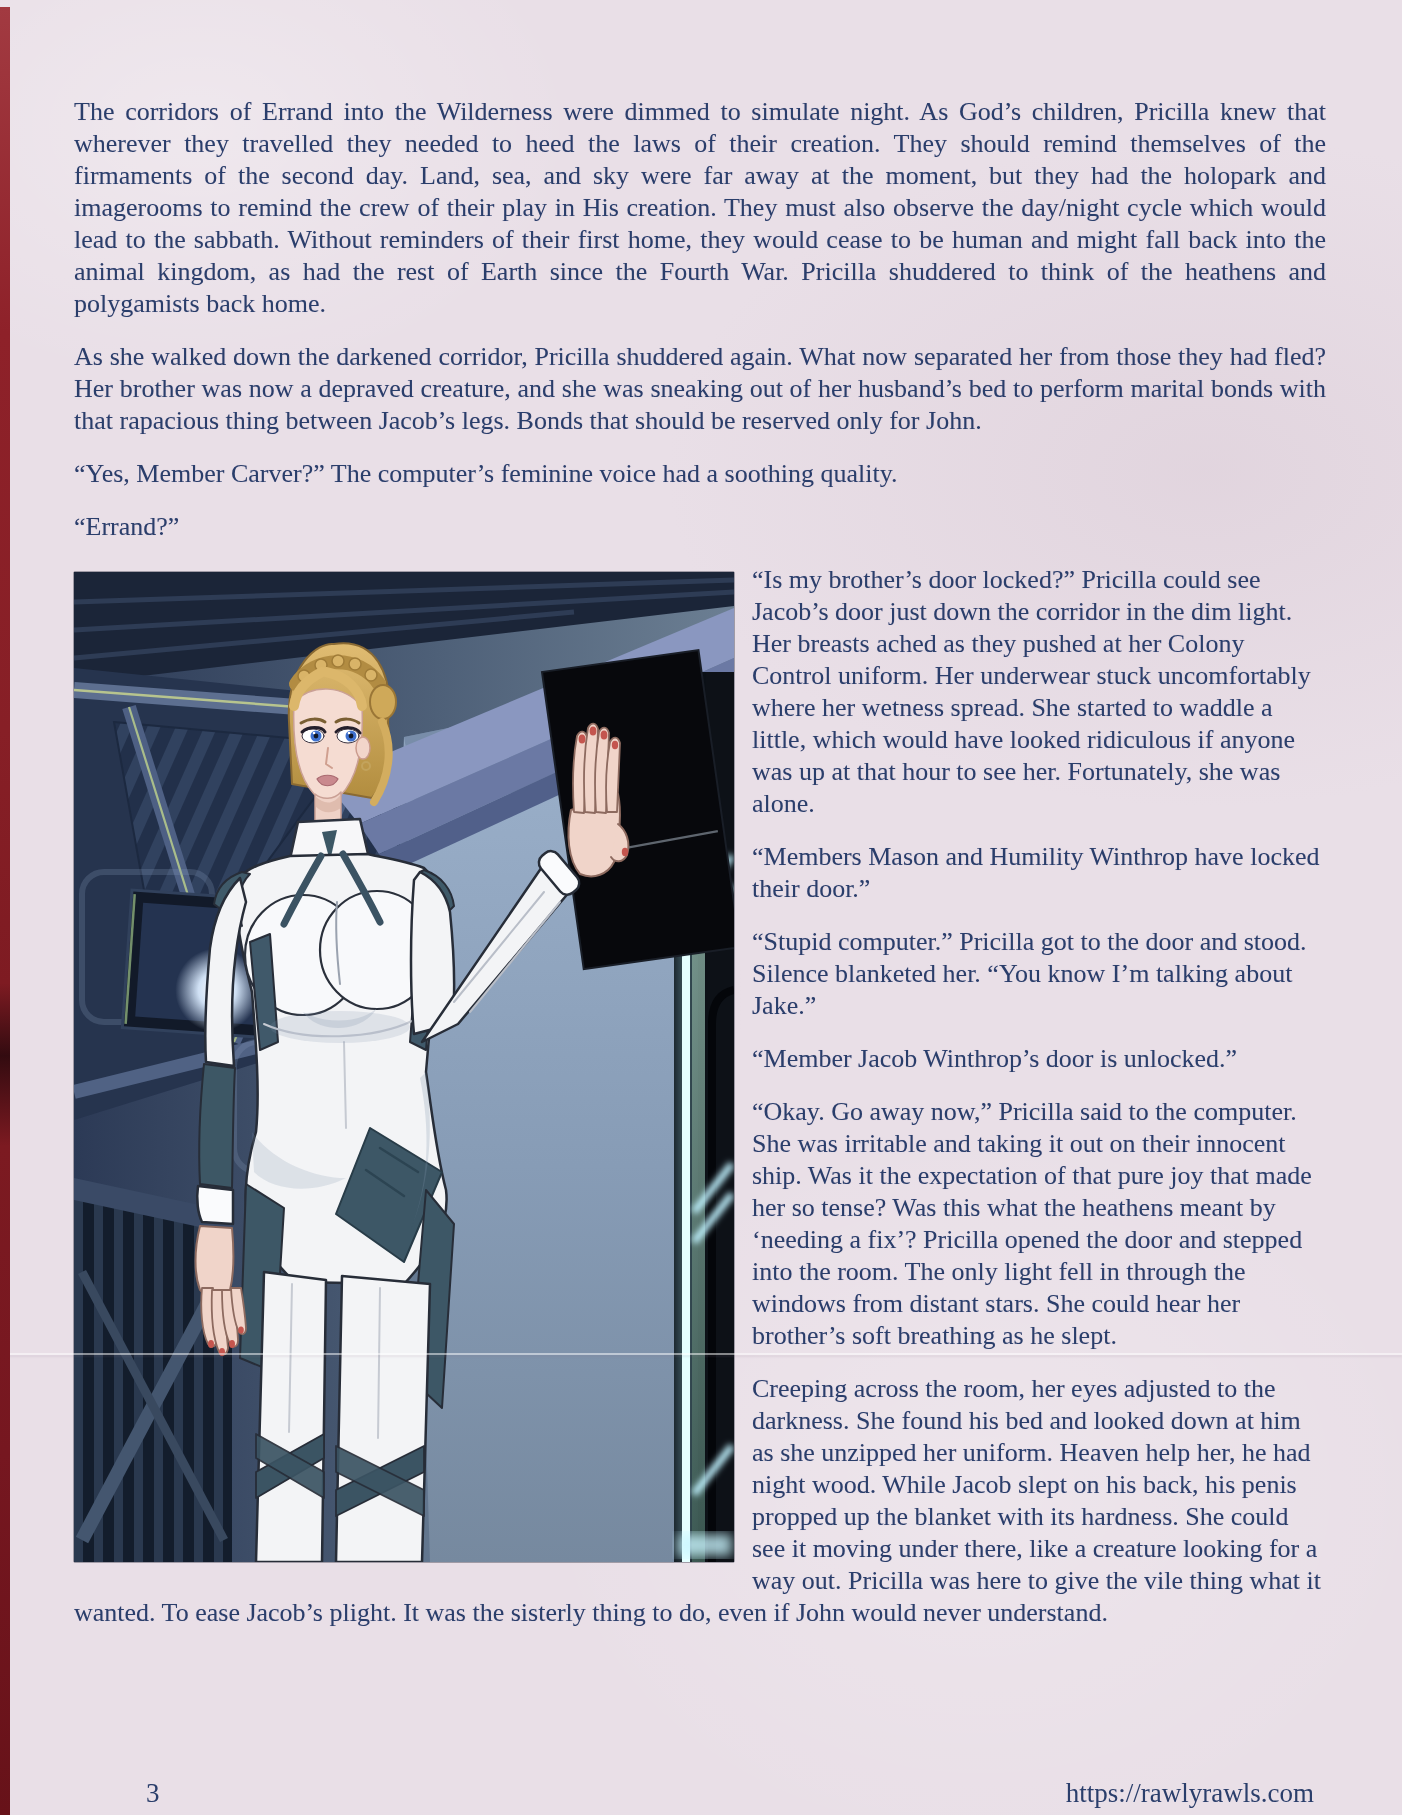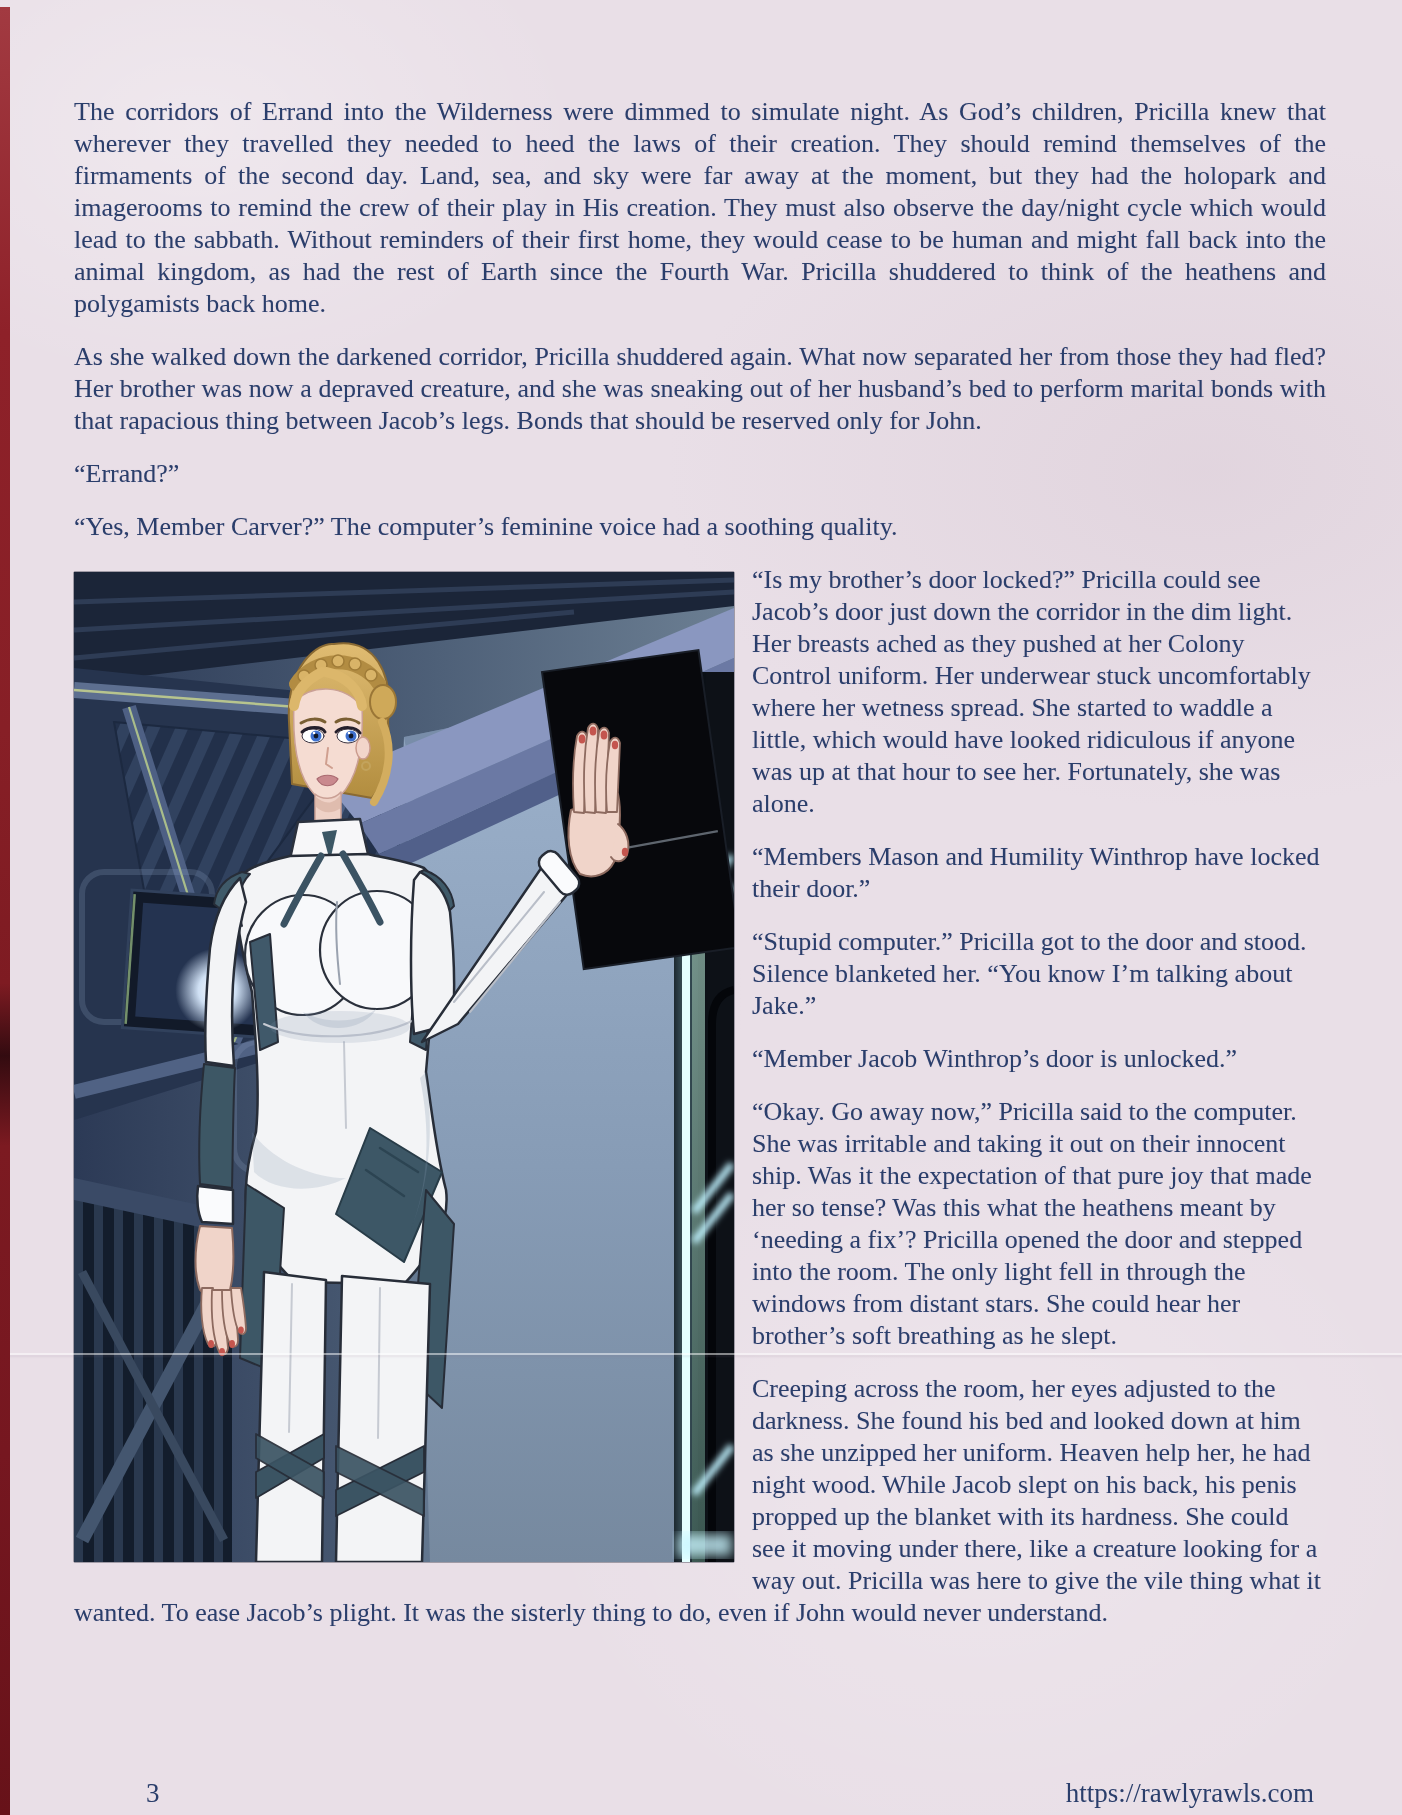--- a/index.html
+++ b/index.html
@@ -50,22 +50,22 @@
 </head>
 <body>
 
 <div class="page">
   <div class="spine"></div>
   <div class="crease"></div>
 
   <main class="body">
     <p class="para justify">The corridors of Errand into the Wilderness were dimmed to simulate night. As God’s children, Pricilla knew that wherever they travelled they needed to heed the laws of their creation. They should remind themselves of the firmaments of the second day. Land, sea, and sky were far away at the moment, but they had the holopark and imagerooms to remind the crew of their play in His creation. They must also observe the day/night cycle which would lead to the sabbath. Without reminders of their first home, they would cease to be human and might fall back into the animal kingdom, as had the rest of Earth since the Fourth War. Pricilla shuddered to think of the heathens and polygamists back home.</p>
     <p class="para justify">As she walked down the darkened corridor, Pricilla shuddered again. What now separated her from those they had fled? Her brother was now a depraved creature, and she was sneaking out of her husband’s bed to perform marital bonds with that rapacious thing between Jacob’s legs. Bonds that should be reserved only for John.</p>
+    <p class="para">“Yes, Member Carver?” The computer’s feminine voice had a soothing quality.</p>
     <p class="para">“Errand?”</p>
-    <p class="para">“Yes, Member Carver?” The computer’s feminine voice had a soothing quality.</p>
 
     <figure class="illu" aria-label="Dim sci-fi corridor: blonde woman in a white Colony Control uniform with teal panels presses her hand to a dark wall screen beside a door edged in glowing cyan light">
       <svg viewBox="0 0 660 990" preserveAspectRatio="none">
         <defs>
           <linearGradient id="gBg" x1="0" y1="0" x2="1" y2="0">
             <stop offset="0" stop-color="#2c3a56"></stop>
               <stop offset=".55" stop-color="#4e6078"></stop>
               <stop offset="1" stop-color="#6c7f93"></stop>
           </linearGradient>
           <linearGradient id="gWall" x1="0" y1="0" x2="0" y2="1">

